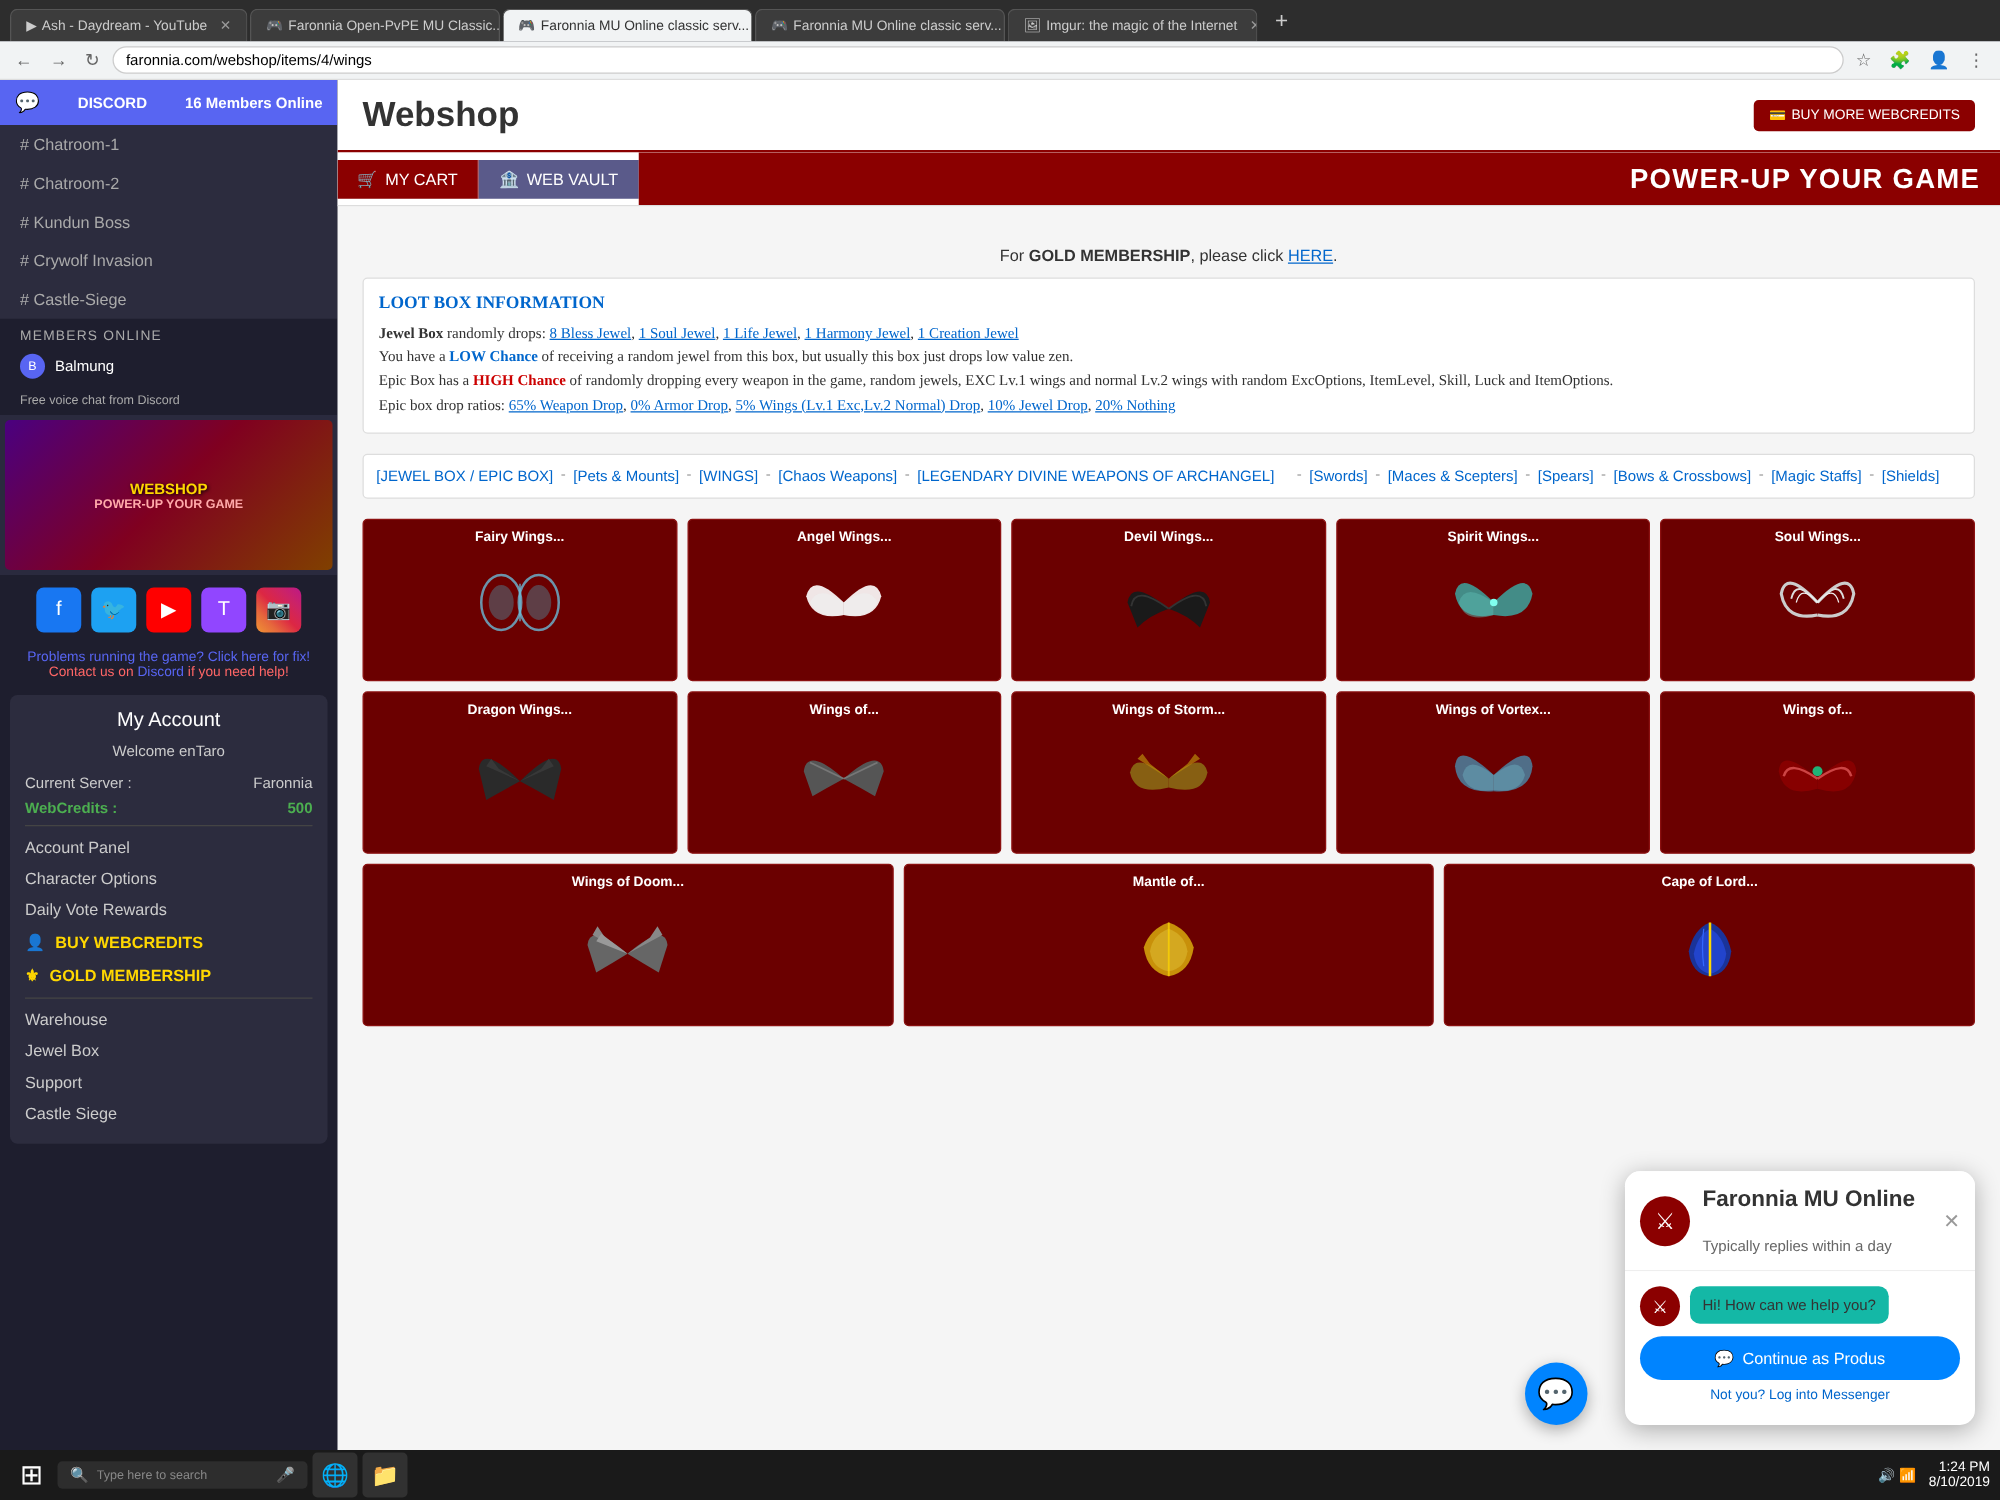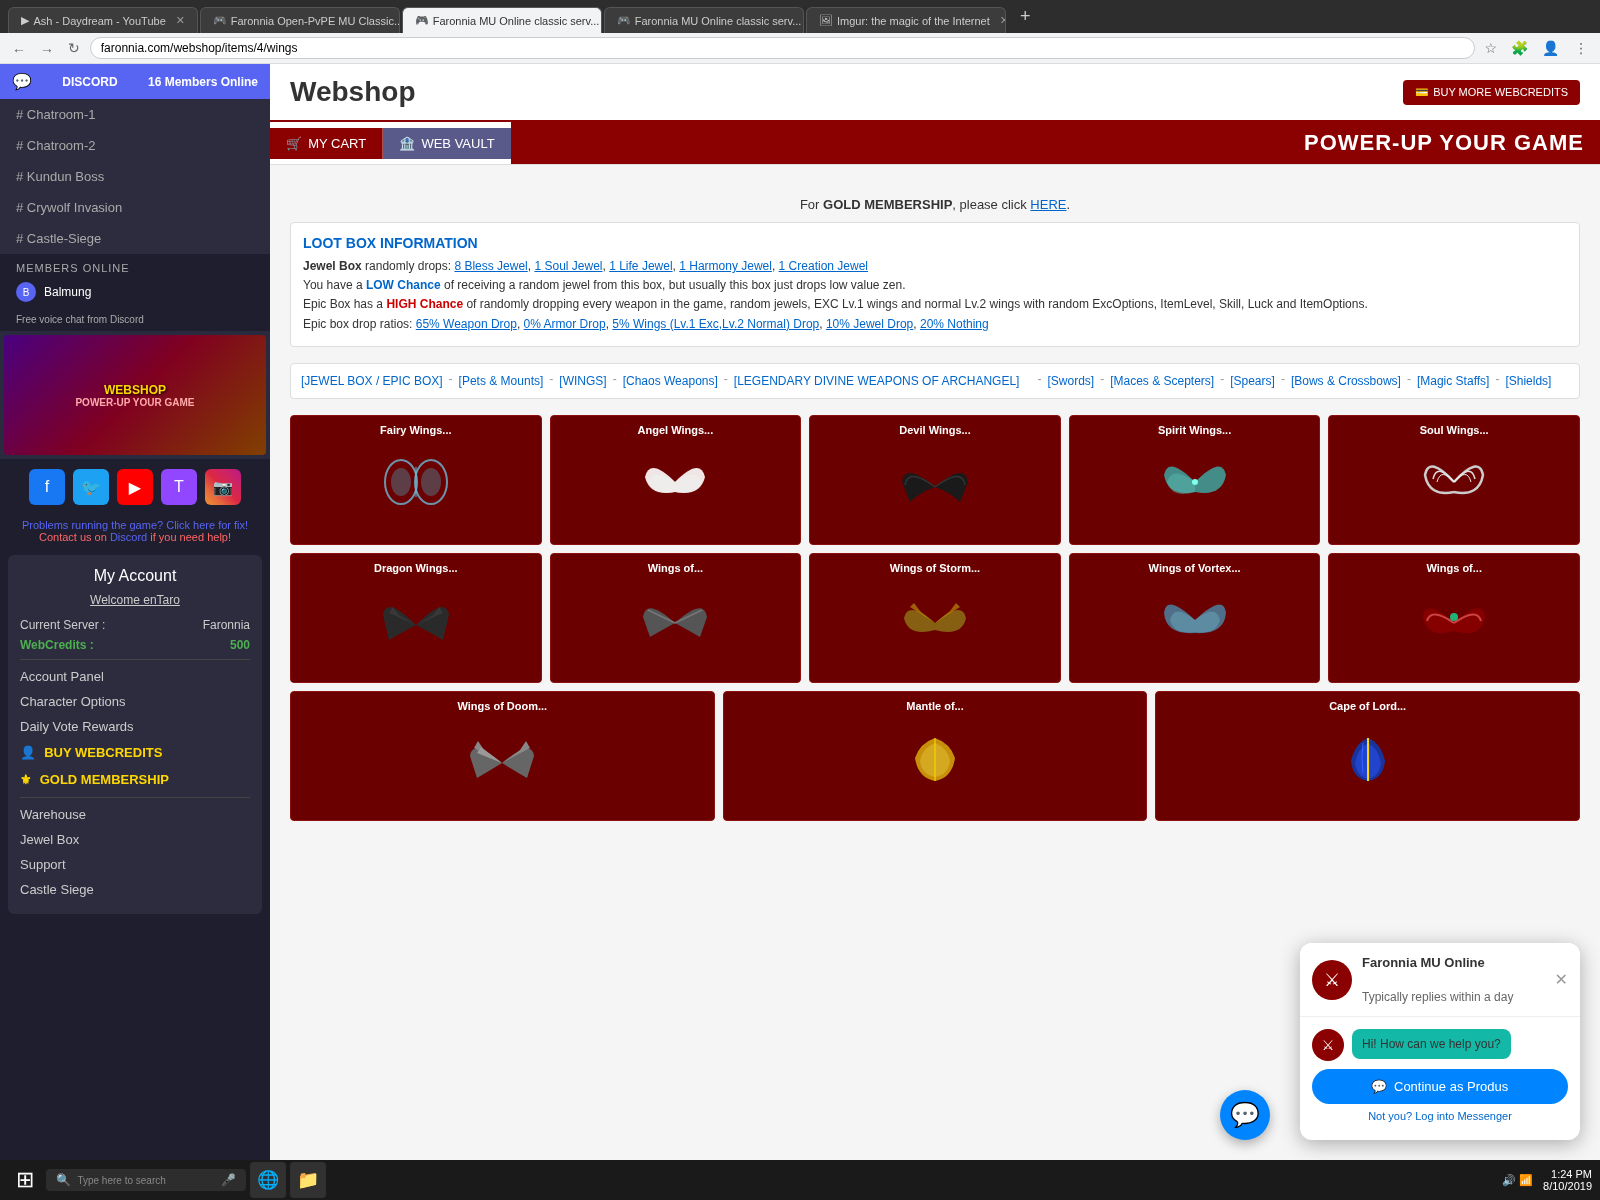--- a/index.html
+++ b/index.html
@@ -33,59 +33,59 @@
     .social-icon { width: 36px; height: 36px; border-radius: 6px; display: flex; align-items: center; justify-content: center; font-size: 16px; color: white; cursor: pointer; }
     .social-fb { background: #1877F2; }
     .social-tw { background: #1DA1F2; }
     .social-yt { background: #FF0000; }
     .social-twitch { background: #9146FF; }
     .social-ig { background: linear-gradient(45deg, #f09433, #e6683c, #dc2743, #cc2366, #bc1888); }
     .problem-text { text-align: center; font-size: 11px; color: #ff6666; padding: 4px 8px; }
     .problem-text span { color: #5865F2; cursor: pointer; }
     .my-account { background: #2c2c3e; margin: 8px; border-radius: 6px; padding: 12px; }
     .my-account-title { text-align: center; font-size: 16px; font-weight: normal; color: #fff; margin-bottom: 8px; }
-    .welcome-text { text-align: center; font-size: 12px; color: #ccc; margin-bottom: 8px; text-decoration: underline; }
+    .welcome-text { text-align: center; font-size: 12px; color: #ccc; margin-bottom: 8px; }
     .account-row { display: flex; justify-content: space-between; align-items: center; padding: 3px 0; font-size: 12px; color: #ccc; }
     .account-row .val { color: #4CAF50; font-weight: bold; }
     .account-link { display: block; color: #ccc; font-size: 13px; padding: 5px 0; cursor: pointer; text-decoration: none; }
     .buy-webcredits { display: flex; align-items: center; gap: 8px; padding: 6px 0; cursor: pointer; color: #ffd700; font-weight: bold; font-size: 13px; }
     .gold-membership { display: flex; align-items: center; gap: 8px; padding: 6px 0; cursor: pointer; color: #ffd700; font-weight: bold; font-size: 13px; }
     .sidebar-divider { border: none; border-top: 1px solid #444; margin: 4px 0; }
 
     
     .main-content { flex: 1; overflow-y: auto; background: #f5f5f5; }
     .webshop-header { background: white; padding: 12px 20px; display: flex; justify-content: space-between; align-items: center; border-bottom: 2px solid #8b0000; }
     .webshop-title { font-size: 28px; font-weight: bold; color: #333; }
     .buy-more-webcredits-btn { background: #8b0000; color: white; padding: 6px 12px; border: none; border-radius: 4px; cursor: pointer; font-size: 11px; display: flex; align-items: center; gap: 4px; }
 
     .content-area { padding: 32px 20px; }
     .gold-membership-note { text-align: center; margin-bottom: 10px; font-size: 13px; }
     .gold-membership-note a { color: #0066cc; }
-    .loot-box-section { background: white; border: 1px solid #ddd; border-radius: 4px; padding: 12px; margin-bottom: 16px; }
+    .loot-box-section { background: white; border: 1px solid #ddd; border-radius: 4px; padding: 12px; margin-bottom: 16px; font-family: Liberation Serif, serif; }
     .loot-box-title { color: #0066cc; font-weight: bold; font-size: 14px; margin-bottom: 6px; cursor: pointer; }
     .loot-box-text { font-size: 12px; line-height: 1.6; color: #333; }
     .loot-box-text a { color: #0066cc; }
     .loot-box-text .high-chance { color: #cc0000; font-weight: bold; }
     .loot-box-text .low-chance { color: #0066cc; font-weight: bold; }
 
     .filter-tabs { display: flex; flex-wrap: wrap; gap: 4px; margin-bottom: 16px; background: white; border: 1px solid #ddd; border-radius: 4px; padding: 8px; }
     .filter-tab { color: #0066cc; font-size: 12px; cursor: pointer; padding: 2px; }
     .filter-separator { color: #999; font-size: 12px; }
     .wings-row { display: grid; grid-template-columns: repeat(5, 1fr); gap: 8px; margin-bottom: 8px; }
     .wings-row-3 { display: grid; grid-template-columns: repeat(3, 1fr); gap: 8px; }
     .wing-card { background: #6b0000; border: 1px solid #8b1010; border-radius: 4px; padding: 8px; text-align: center; cursor: pointer; transition: background 0.2s; min-height: 130px; }
     .wing-card .wing-name { color: white; font-size: 11px; font-weight: bold; margin-bottom: 6px; }
     .wing-card .wing-img { width: 80px; height: 80px; margin: 0 auto; display: flex; align-items: center; justify-content: center; font-size: 36px; }
 
     
     .chat-widget { position: fixed; bottom: 60px; right: 20px; width: 280px; background: white; border-radius: 12px; box-shadow: 0 4px 20px rgba(0,0,0,0.3); z-index: 100; }
     .chat-widget-header { background: white; border-bottom: 1px solid #eee; padding: 12px; display: flex; align-items: center; gap: 10px; border-radius: 12px 12px 0 0; }
     .chat-avatar { width: 40px; height: 40px; background: #8b0000; border-radius: 50%; display: flex; align-items: center; justify-content: center; color: white; font-size: 18px; }
     .chat-info { flex: 1; }
-    .chat-name { font-weight: bold; font-size: 13px; }
+    .chat-name { font-weight: bold; font-size: 18px; }
     .chat-status { font-size: 12px; color: #666; margin-top: 20px; }
     .chat-close { cursor: pointer; color: #999; font-size: 16px; }
     .chat-body { padding: 12px; }
     .chat-message { display: flex; align-items: flex-start; gap: 8px; margin-bottom: 8px; }
     .chat-msg-avatar { width: 32px; height: 32px; background: #8b0000; border-radius: 50%; display: flex; align-items: center; justify-content: center; color: white; font-size: 14px; flex-shrink: 0; }
     .chat-msg-bubble { background: #14b8a6; border-radius: 8px; padding: 8px 10px; font-size: 12px; }
     .chat-continue-btn { width: 100%; background: #0084FF; color: white; border: none; border-radius: 20px; padding: 10px; font-size: 13px; cursor: pointer; display: flex; align-items: center; justify-content: center; gap: 6px; margin-top: 8px; }
     .chat-not-you { text-align: center; font-size: 11px; color: #0066cc; cursor: pointer; padding: 6px; }
 
     

